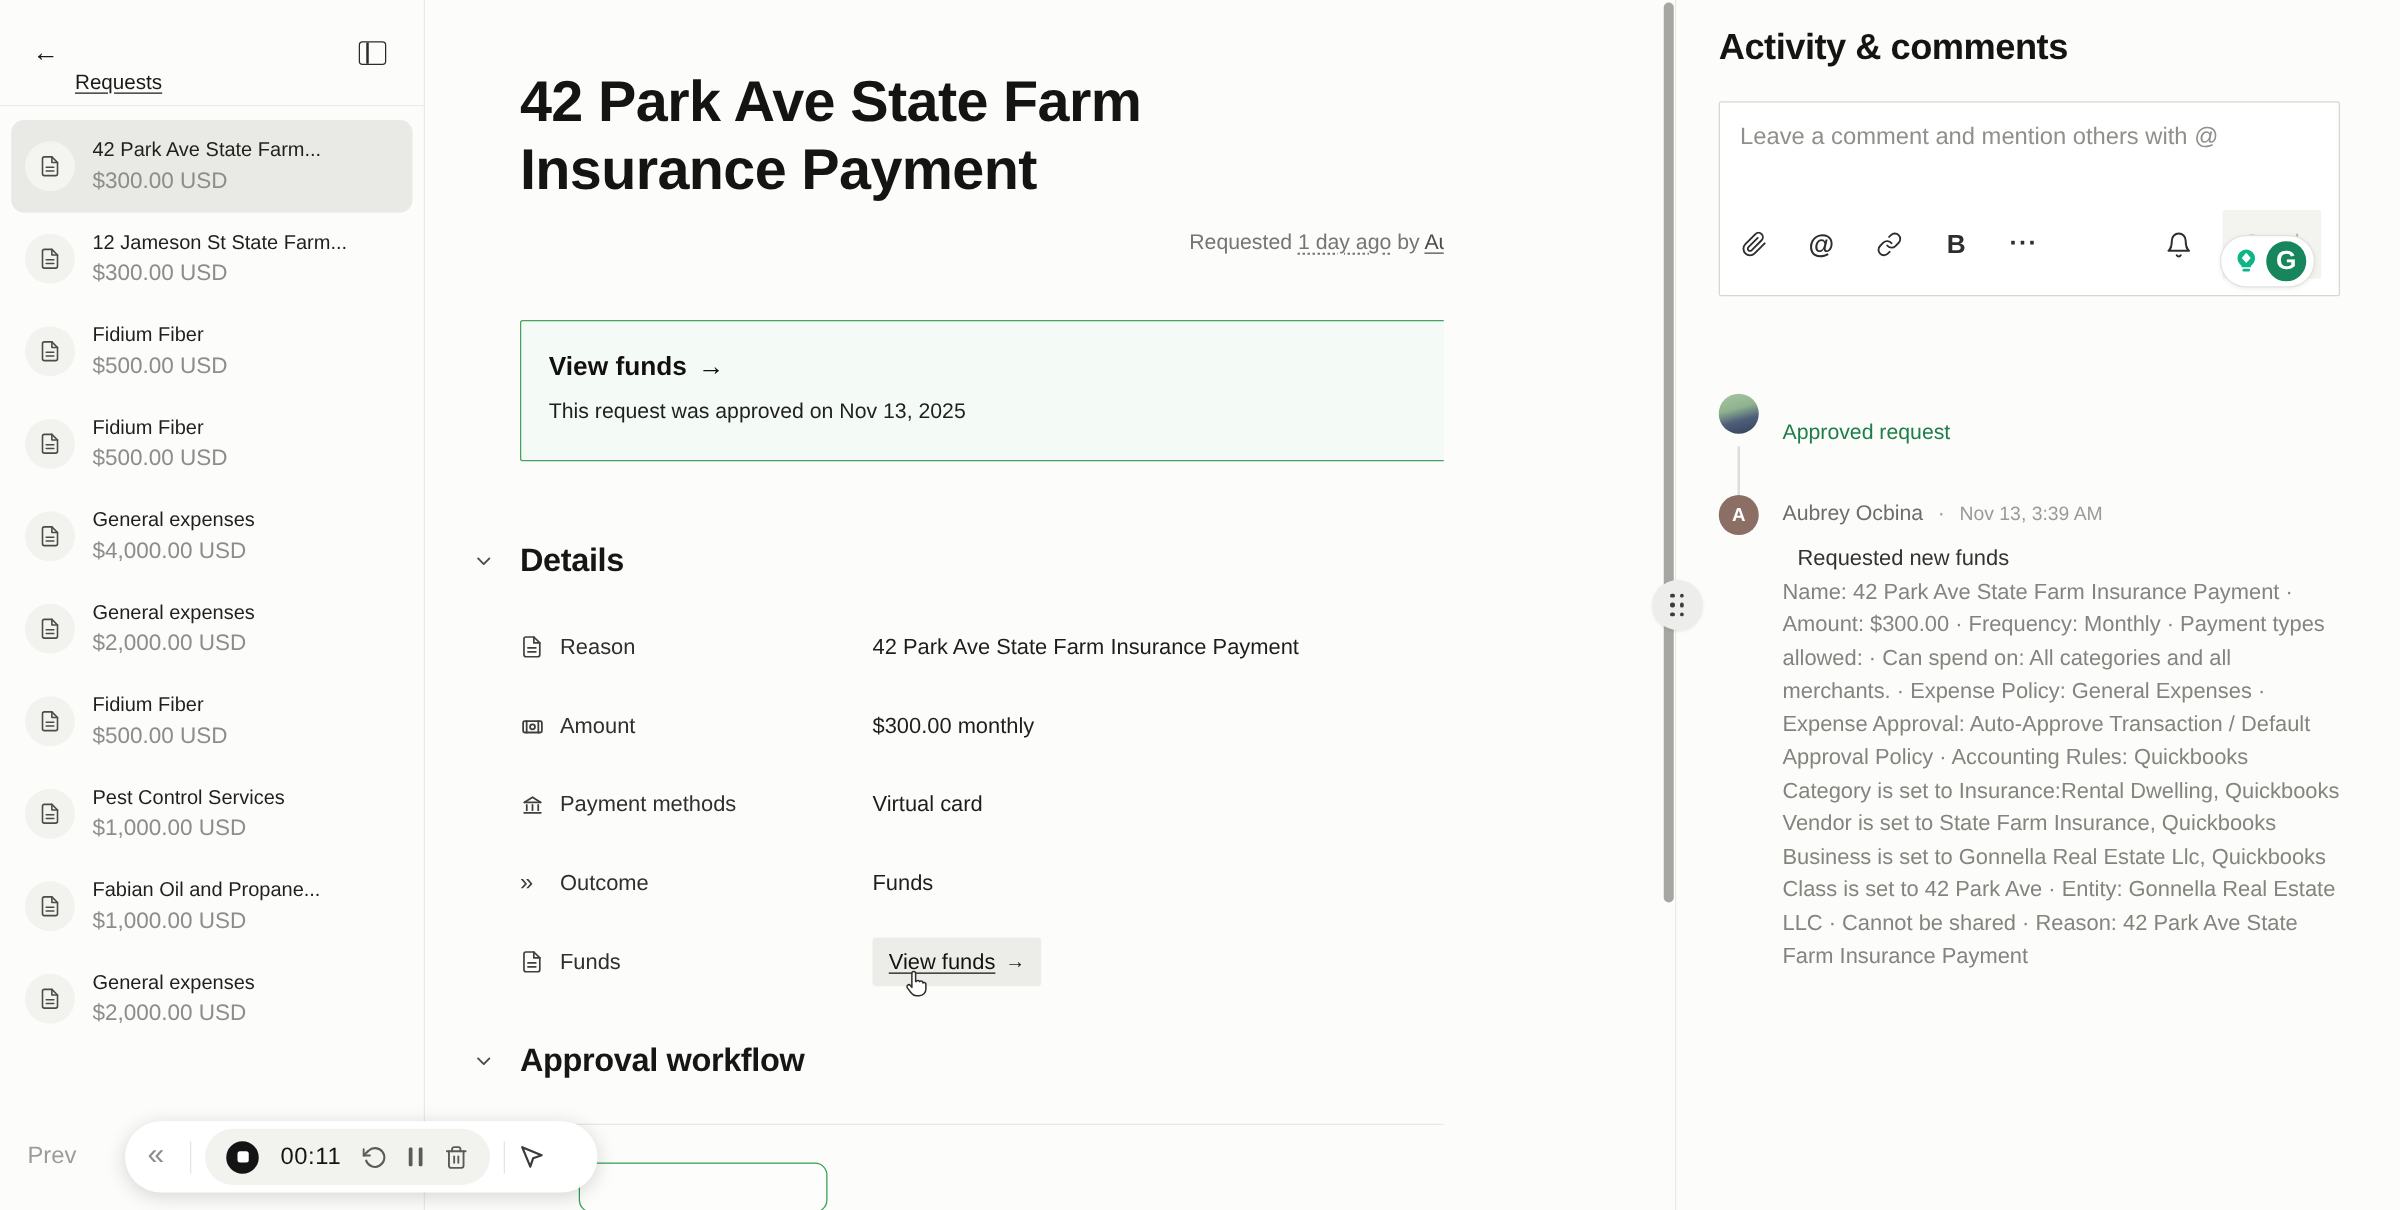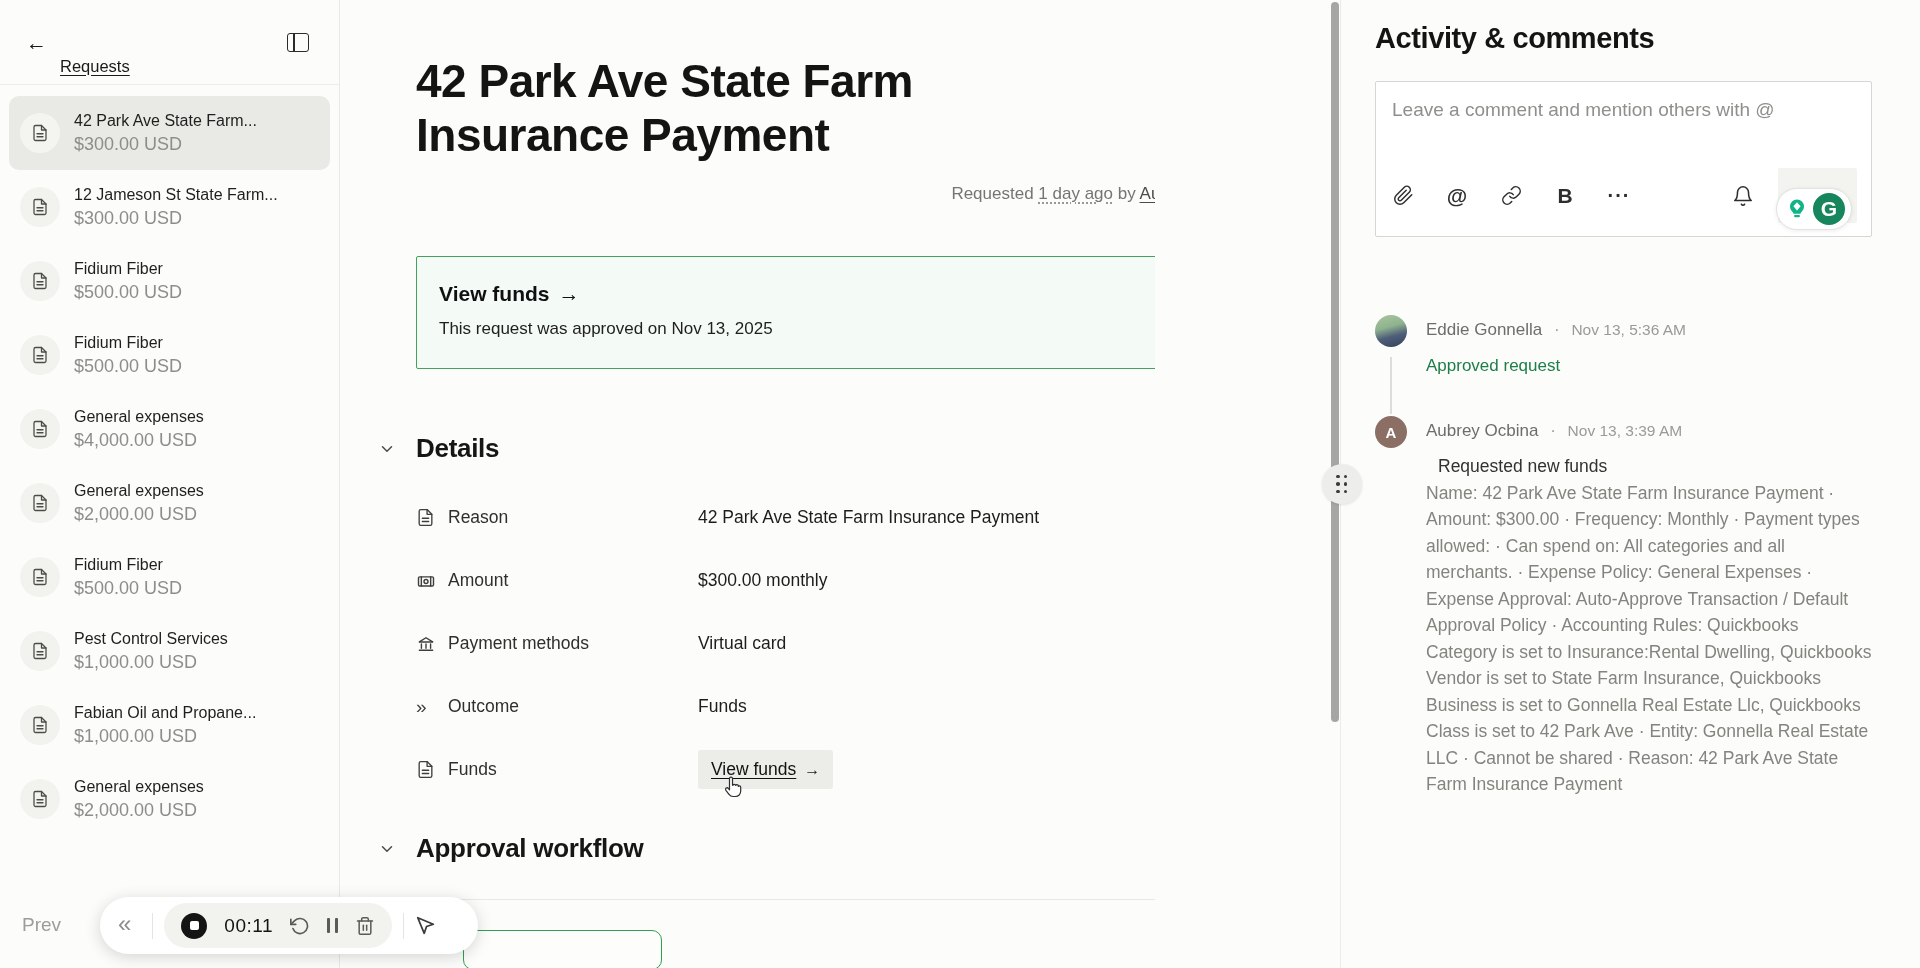--- a/index.html
+++ b/index.html
@@ -437,25 +437,20 @@
         </span>
       <span class="g-circle">G</span>
     </div>
   </div>
 
   <div class="comments">
     <div class="comment">
       <span class="avatar photo"></span>
       <span class="thread-line"></span>
       <div class="comment-body">
-        <div class="comment-meta">
-          <span>Eddie Gonnella</span>
-          <span class="meta-sep">·</span>
-          <span class="meta-time">Nov 13, 5:36 AM</span>
-        </div>
         <div class="comment-action">Approved request</div>
       </div>
     </div>
 
     <div class="comment comment2">
       <span class="avatar initial">A</span>
       <div class="comment-body">
         <div class="comment-meta">
           <span>Aubrey Ocbina</span>
           <span class="meta-sep">·</span>

